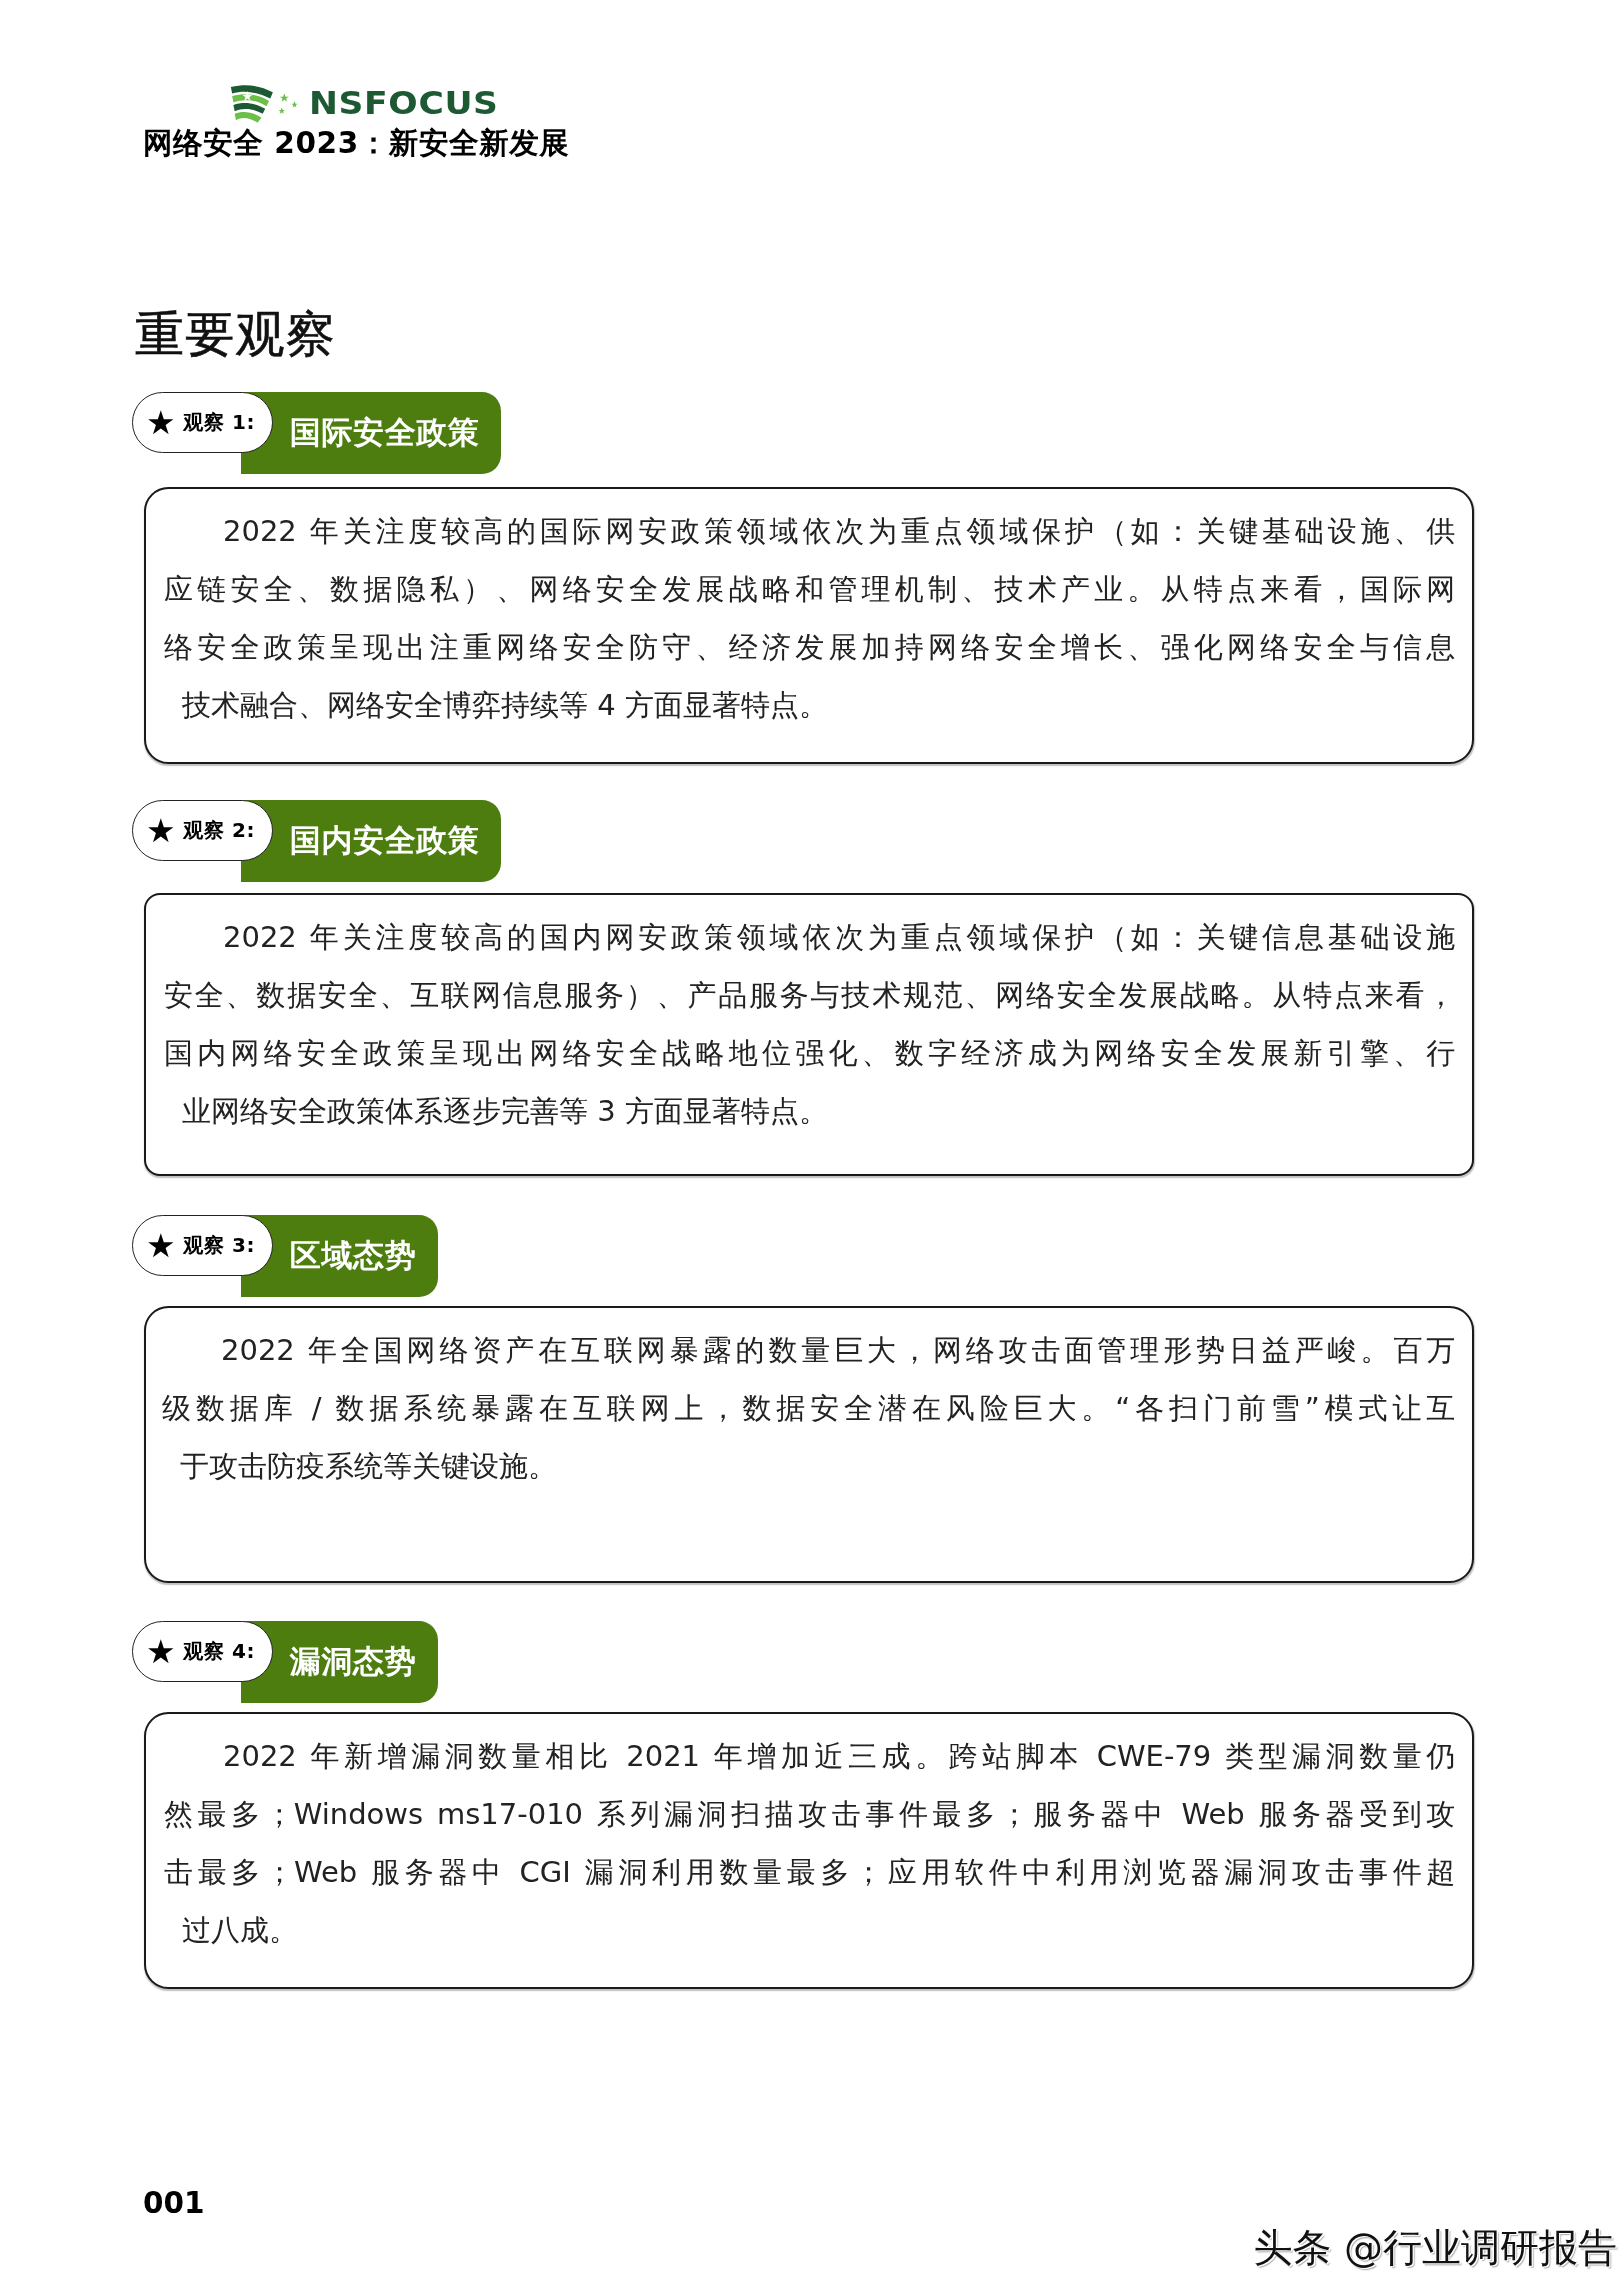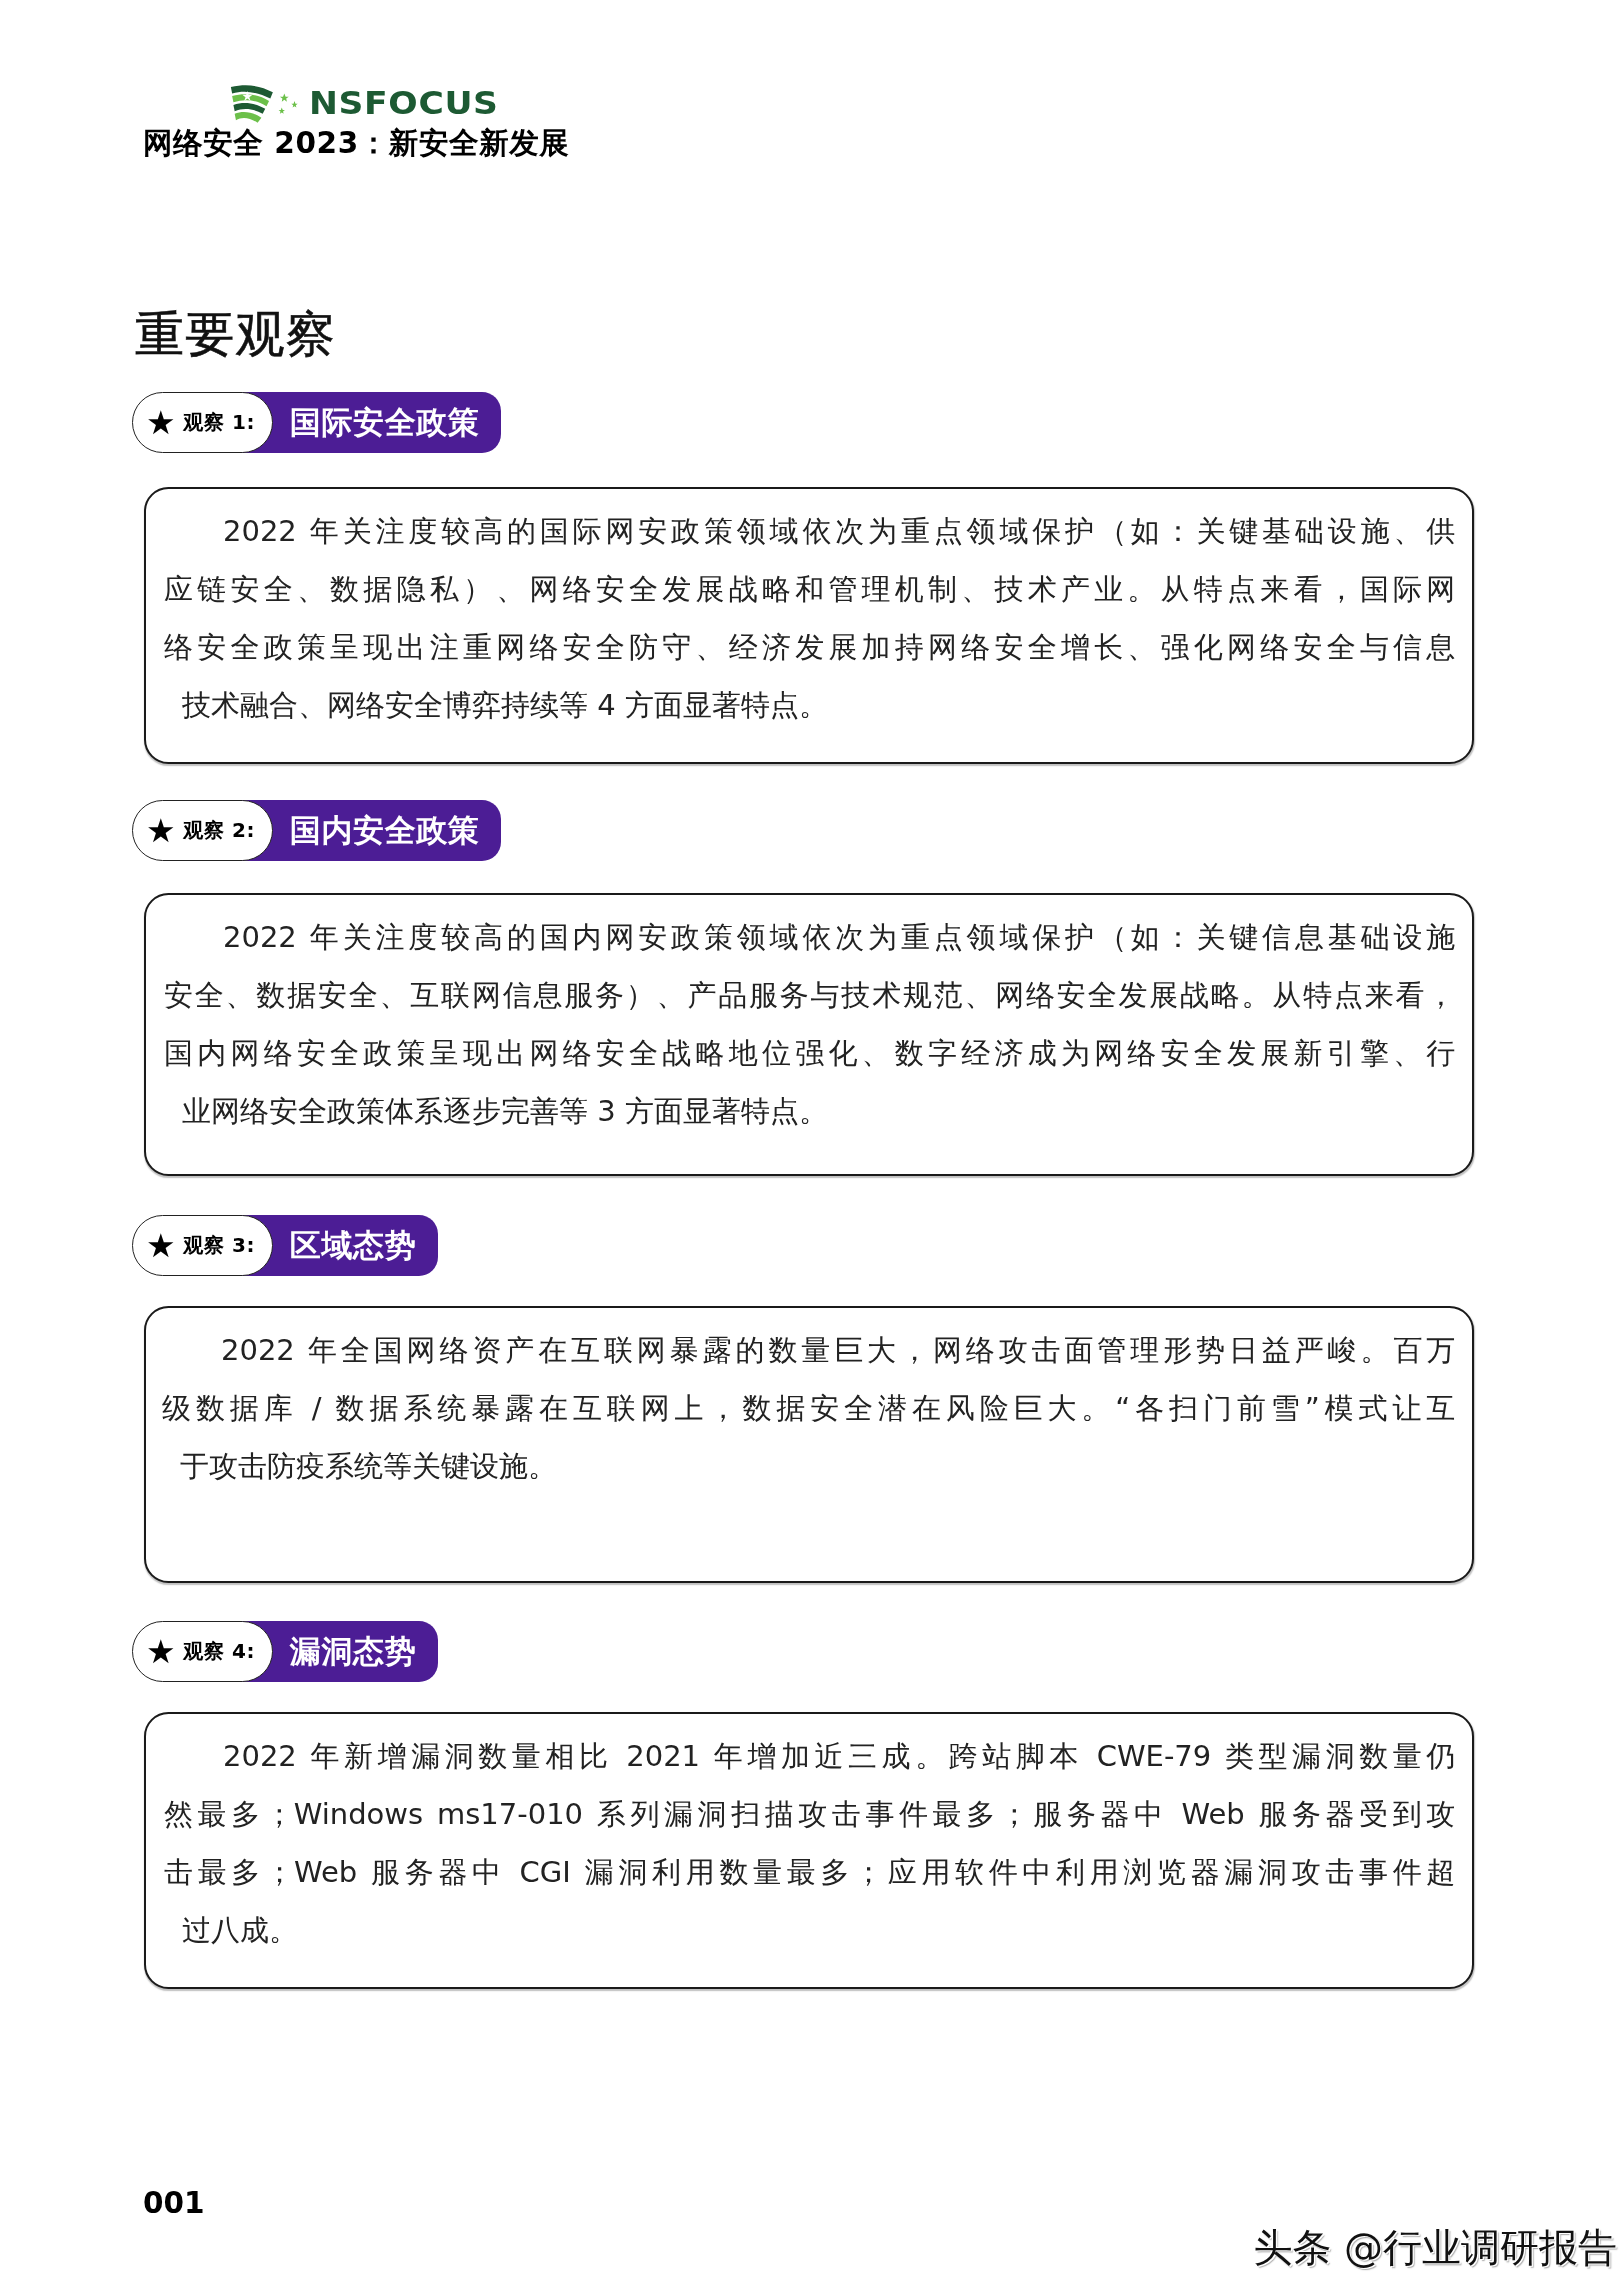--- a/index.html
+++ b/index.html
@@ -29,23 +29,23 @@
   
   .badge { position: absolute; left: 132px; height: 63px; display: flex; align-items: stretch; }
   .badge-left {
     position: relative; z-index: 2; background: #fff; border: 1.9px solid #222;
     border-radius: 31.5px; height: 59px; display: flex; align-items: center;
     padding: 0 16.7px 0 13px; box-sizing: content-box;
   }
   .badge-star { font-size: 33px; line-height: 1; color: #000; margin-right: 7.7px; }
   .badge-label { font-size: 20px; font-weight: bold; color: #000; white-space: nowrap; letter-spacing: 0.6px; }
   .badge-right {
-    position: relative; z-index: 1; background: #4c1d95; color: #fff;
+    position: relative; z-index: 1; background: #4d7c0f; color: #fff;
     margin-left: -32px; padding: 0 22px 0 49px; border-radius: 0 19px 19px 0;
-    height: 61px; display: flex; align-items: center;
+    height: 82px; display: flex; align-items: center;
     font-size: 31px; font-weight: bold; white-space: nowrap; letter-spacing: 0.6px;
   }
 
   
   .obs-box {
     position: absolute; left: 144px; width: 1330px; box-sizing: border-box;
     border: 2.6px solid #1a1a1a; border-radius: 24.4px; background: #fff;
     padding: 13px 16.7px 0 18px;
     box-shadow: 0.6px 1.9px 1.3px rgba(0,0,0,0.25);
   }
@@ -101,21 +101,21 @@
   <div class="obs-line last">技术融合、网络安全博弈持续等 4 方面显著特点。</div>
 </div>
 
 <div class="badge" style="top:800px;">
   <div class="badge-left">
     <span class="badge-star">★</span>
     <span class="badge-label">观察 2:</span>
   </div>
   <div class="badge-right">国内安全政策</div>
 </div>
-<div class="obs-box" style="top:893px; height:283px;">
+<div class="obs-box" style="top:893px; height:283px;border-radius:16px;">
   <div class="obs-line first">2022 年关注度较高的国内网安政策领域依次为重点领域保护（如：关键信息基础设施</div>
   <div class="obs-line">安全、数据安全、互联网信息服务）、产品服务与技术规范、网络安全发展战略。从特点来看，</div>
   <div class="obs-line">国内网络安全政策呈现出网络安全战略地位强化、数字经济成为网络安全发展新引擎、行</div>
   <div class="obs-line last">业网络安全政策体系逐步完善等 3 方面显著特点。</div>
 </div>
 
 <div class="badge" style="top:1215px;">
   <div class="badge-left">
     <span class="badge-star">★</span>
     <span class="badge-label">观察 3:</span>

